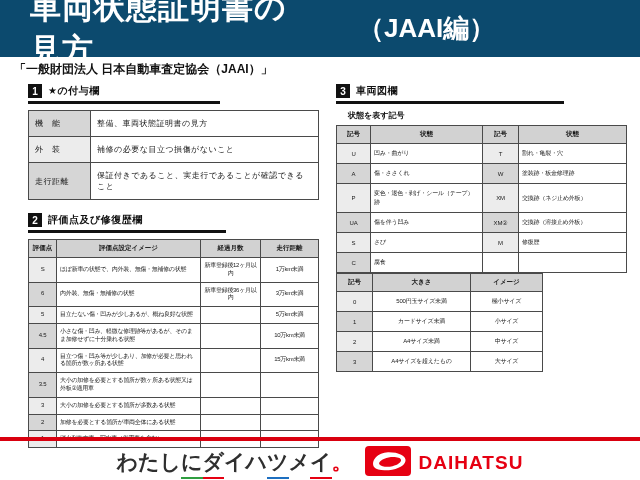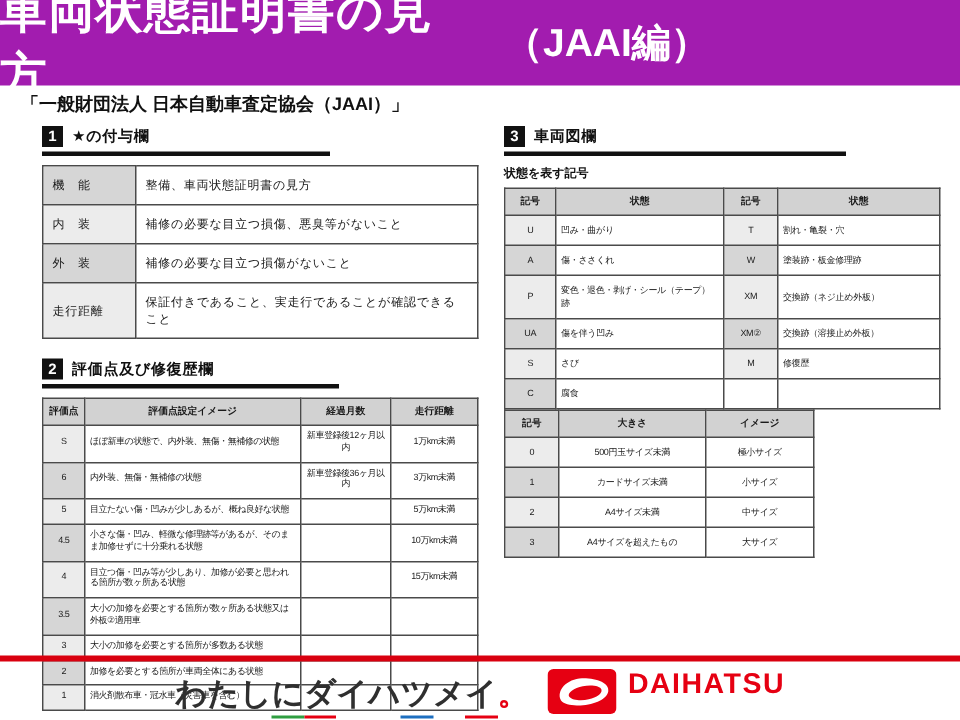--- a/index.html
+++ b/index.html
@@ -1,20 +1,20 @@
 <!DOCTYPE html>
 <html><head>
 <meta charset="utf-8">
 <style>
   * { margin:0; padding:0; box-sizing:border-box; }
   html,body { width:640px; height:480px; background:#fff; font-family:"Liberation Sans","DejaVu Sans",sans-serif; overflow:hidden; }
   .page { position:relative; width:640px; height:480px; background:#fff; }
 
   
-  .banner { position:absolute; left:0; top:0; width:640px; height:57px; background:#a21caf; color:#fff; display:flex; align-items:center; }
+  .banner { position:absolute; left:0; top:0; width:640px; height:57px; background:#0c4a6e; color:#fff; display:flex; align-items:center; padding-left:30px; }
   .banner .t1 { font-size:31px; font-weight:bold; letter-spacing:1px; }
   .banner .t2 { font-size:26px; font-weight:bold; margin-left:46px; }
 
   .subtitle { position:absolute; left:14px; top:61px; font-size:12px; font-weight:bold; color:#111; }
 
   .col-left  { position:absolute; left:28px;  top:84px; width:292px; }
   .col-right { position:absolute; left:336px; top:84px; width:292px; }
 
   .section-header { display:flex; align-items:center; border-bottom:3px solid #111; padding-bottom:3px; margin-bottom:6px; }
   .sh1 { width:192px; } .sh2 { width:198px; margin-top:13px; } .sh3 { width:228px; }
@@ -35,21 +35,21 @@
 
   
   .t2 { width:290px; }
   .t2 th { font-size:6.5px; padding:4px 1px; }
   .t2 td { font-size:6px; letter-spacing:-0.3px; padding:4px 3px; text-align:center; line-height:1.3; }
   .t2 td:nth-child(2) { text-align:left; }
   .t2 tbody tr:nth-child(odd)  td:first-child { background:#ececec; }
   .t2 tbody tr:nth-child(even) td:first-child { background:#d6d6d6; }
 
   .sub-label { font-size:8px; font-weight:bold; color:#111; margin:9px 0 4px 0; }
-  .sub-label.first { margin-top:4px; }
+  .sub-label.first { margin-top:4px;margin-left:12px; }
 
   
   .t3 { width:290px; }
   .t3 th { font-size:6.5px; padding:4px 1px; }
   .t3 td { font-size:6px; letter-spacing:-0.2px; padding:5px 3px; text-align:center; }
   .t3 td:nth-child(2), .t3 td:nth-child(4) { text-align:left; }
   .t3 tbody tr:nth-child(odd)  td:nth-child(1), .t3 tbody tr:nth-child(odd)  td:nth-child(3) { background:#ececec; }
   .t3 tbody tr:nth-child(even) td:nth-child(1), .t3 tbody tr:nth-child(even) td:nth-child(3) { background:#d6d6d6; }
 
   
@@ -57,21 +57,21 @@
   .t4 th { font-size:6.5px; padding:4px 1px; }
   .t4 td { font-size:6px; padding:5px 2px; text-align:center; letter-spacing:-0.2px; }
   .t4 tbody tr:nth-child(odd)  td:first-child { background:#ececec; }
   .t4 tbody tr:nth-child(even) td:first-child { background:#d6d6d6; }
 
   .redline { position:absolute; left:0; top:437px; width:640px; height:4px; background:#d9000f; }
 
   .footer { position:absolute; left:0; top:446px; width:640px; display:flex; align-items:center; justify-content:center; gap:12px; }
   .slogan { font-size:21px; font-weight:bold; color:#2f2f2f; letter-spacing:0px; white-space:nowrap; }
   .slogan span { display:inline-block; }
-  .brandlock { display:flex; gap:8px; }
+  .brandlock { display:flex; align-items:center; gap:8px; }
   .brand-text { font-size:19px; font-weight:bold; color:#e60012; letter-spacing:1px; }
 </style>
 </head>
 <body>
 
 <div class="page">
 
   <div class="banner">
     <span class="t1">車両状態証明書の見方</span>
     <span class="t2">（JAAI編）</span>
@@ -87,24 +87,20 @@
     </div>
     <table class="t1">
       <colgroup>
           <col style="width:62px">
           <col style="width:228px">
         </colgroup>
       <tbody>
           <tr>
             <td>機　能</td>
             <td>整備、車両状態証明書の見方</td>
-          </tr>
-          <tr>
-            <td>内　装</td>
-            <td>補修の必要な目立つ損傷、悪臭等がないこと</td>
           </tr>
           <tr>
             <td>外　装</td>
             <td>補修の必要な目立つ損傷がないこと</td>
           </tr>
           <tr>
             <td>走行距離</td>
             <td>保証付きであること、実走行であることが確認できること</td>
           </tr>
         </tbody>

